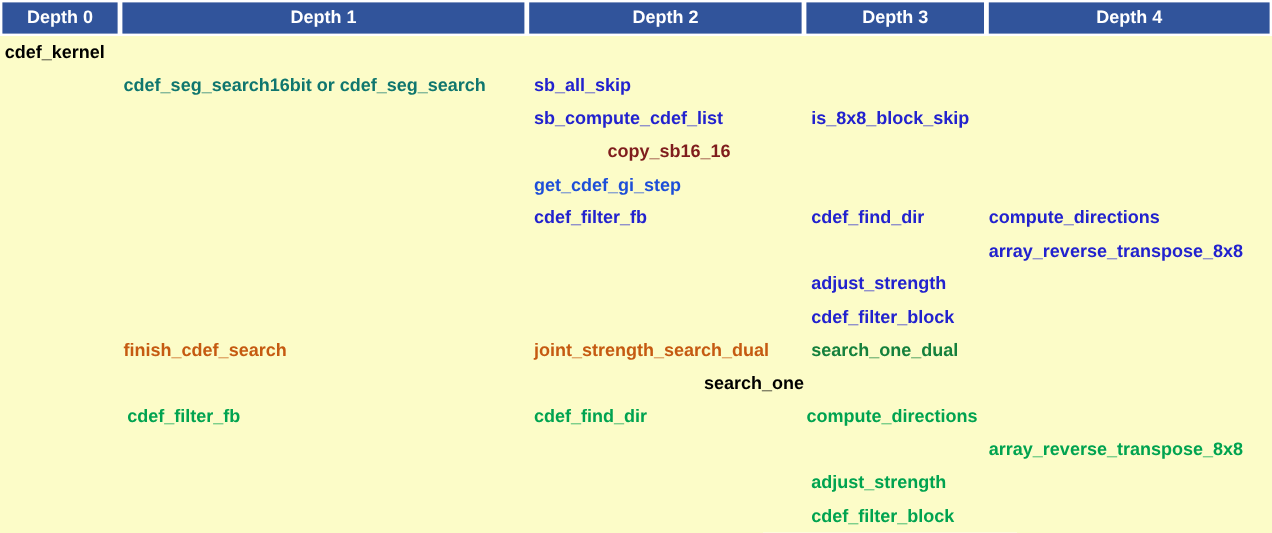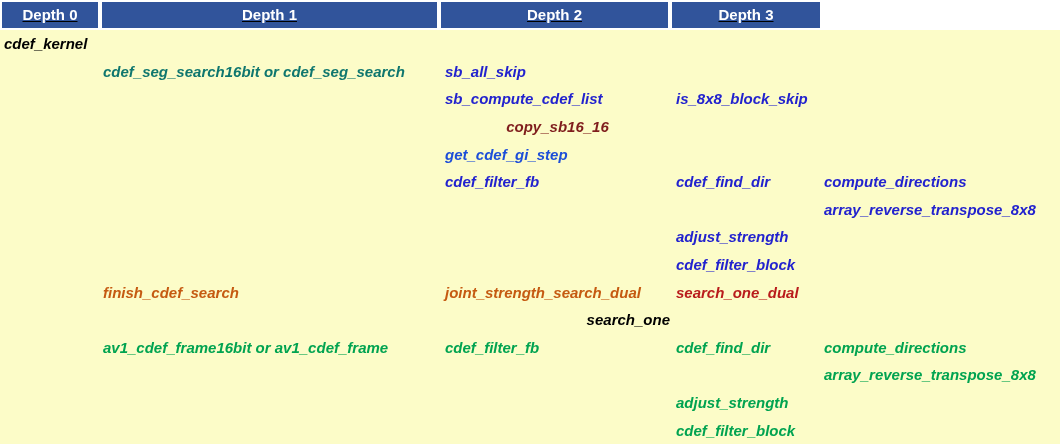--- a/index.html
+++ b/index.html
@@ -19,21 +19,21 @@
     background:#FFFFFF;
   }
   .header-row{
     display:grid;
     grid-template-columns:100px 339px 231px 152px 238px;
     padding-top:2px;
     height:30px;
     background:#FFFFFF;
     flex:0 0 auto;
   }
-  .hdr-cell{padding:0 2px;text-decoration:underline;}
+  .hdr-cell{padding:0 2px;}
   .hdr-box{
     background:var(--header-bg);
     color:var(--header-text);
     font-weight:bold;
     font-size:15px;
     height:26px;
     line-height:26px;
     text-align:center;
     width:100%;
   }
@@ -41,21 +41,20 @@
     flex:1 1 auto;
     background:var(--page-bg);
     display:flex;
     flex-direction:column;
   }
   .row{
     flex:1 1 auto;
     display:grid;
     grid-template-columns:100px 339px 231px 152px 238px;
     align-items:center;
-    font-style:italic;
   }
   .cell{
     font-size:15px;
     font-weight:bold;
     white-space:nowrap;
     overflow:visible;
     line-height:1;
   }
   .cell.c0{padding-left:4px;}
   .cell.c1{padding-left:3px;}
@@ -73,20 +72,23 @@
     </div>
     <div class="hdr-cell">
       <div class="hdr-box">Depth 1</div>
     </div>
     <div class="hdr-cell">
       <div class="hdr-box">Depth 2</div>
     </div>
     <div class="hdr-cell">
       <div class="hdr-box">Depth 3</div>
     </div>
+    <div class="hdr-cell">
+      <div class="hdr-box">Depth 4</div>
+    </div>
   </div>
 
   <div class="rows" id="rows">
   <div class="row">
     <div class="cell c0" style="color: rgb(0, 0, 0);">cdef_kernel</div>
     <div class="cell c1"></div>
     <div class="cell c2"></div>
     <div class="cell c3"></div>
     <div class="cell c4"></div>
   </div>
@@ -153,34 +155,33 @@
     <div class="cell c2"></div>
     <div class="cell c3" style="color: rgb(34, 34, 206);">cdef_filter_block</div>
     <div class="cell c4"></div>
   </div>
 
 
   <div class="row">
     <div class="cell c0"></div>
     <div class="cell c1" style="color: rgb(197, 90, 17);">finish_cdef_search</div>
     <div class="cell c2" style="color: rgb(197, 90, 17);">joint_strength_search_dual</div>
-    <div class="cell c3" style="color: #b91c1c;">search_one_dual</div>
+    <div class="cell c3" style="color: #15803d;">search_one_dual</div>
     <div class="cell c4"></div>
   </div>
 
   <div class="row">
     <div class="cell c0"></div>
     <div class="cell c1"></div>
     <div class="cell c3" style="color: rgb(0, 0, 0); text-align: right;">search_one</div>
     <div class="cell c4"></div>
   </div>
 
   <div class="row">
     <div class="cell c0"></div>
-    <div class="cell c1" style="color: rgb(0, 163, 80);">av1_cdef_frame16bit or av1_cdef_frame</div>
     <div class="cell c2" style="color: rgb(0, 163, 80);">cdef_filter_fb</div>
     <div class="cell c3" style="color: rgb(0, 163, 80);">cdef_find_dir</div>
     <div class="cell c4" style="color: rgb(0, 163, 80);">compute_directions</div>
   </div>
 
   <div class="row">
     <div class="cell c0"></div>
     <div class="cell c1"></div>
     <div class="cell c2"></div>
     <div class="cell c3"></div>

